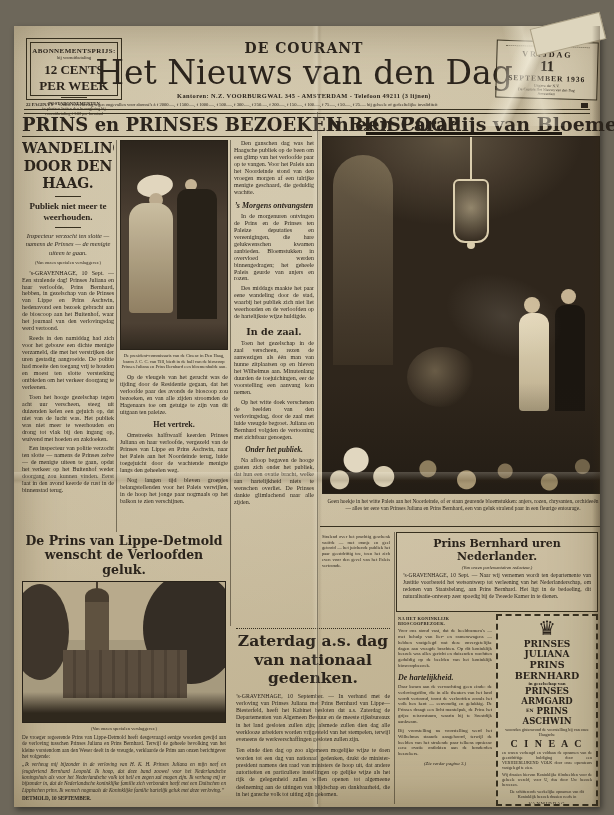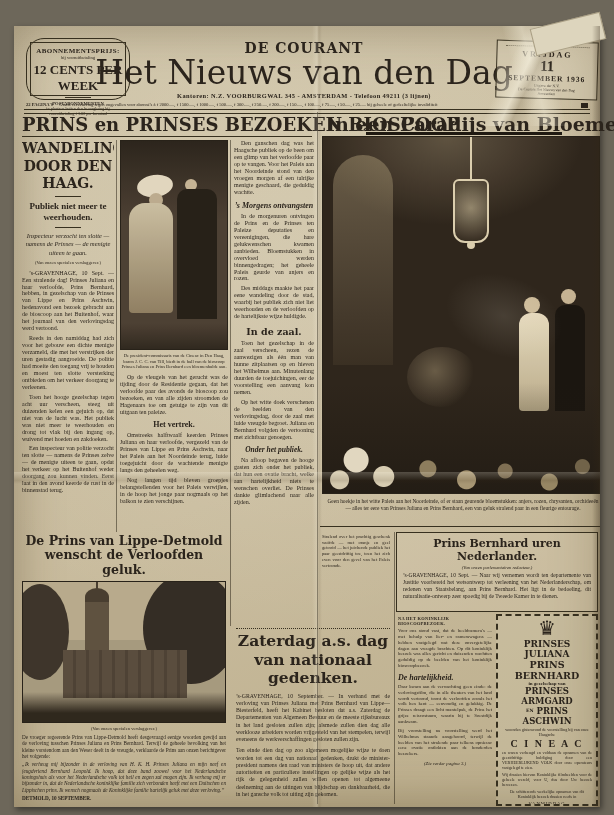--- a/index.html
+++ b/index.html
@@ -22,21 +22,21 @@
          filter:sepia(12%) contrast(96%);}
   .crease{pointer-events:none;}
   .minirule{height:1px;background:#37301f;width:26px;margin:3px auto;}
   .boxed{box-sizing:border-box;border:1px solid #37301f;}
 </style>
 </head>
 <body>
 
 <div class="paper">
 
-  <div class="abs boxed" style="left:12px;top:12px;width:104px;height:62px;padding:3px;border-radius:18px;">
+  <div class="abs boxed" style="left:12px;top:12px;width:96px;height:62px;padding:3px;">
     <div style="border:1px solid #37301f;height:100%;box-sizing:border-box;padding-top:4px;" class="center">
       <div style="font-size:7px;font-weight:bold;letter-spacing:.4px;">ABONNEMENTSPRIJS:</div>
       <div style="font-size:4.6px;">bij vooruitbetaling</div>
       <div style="font-size:13px;font-weight:bold;margin-top:2px;">12 CENTS PER WEEK</div>
       <div class="minirule"></div>
       <div style="font-size:4.6px;font-weight:bold;">POSTABONNEMENTEN</div>
       <div style="font-size:4.2px;padding:0 4px;">in plaatsen buiten den bezorgkring bij vooruitbetaling f 1.62 per kwartaal</div>
     </div>
   </div>
 

